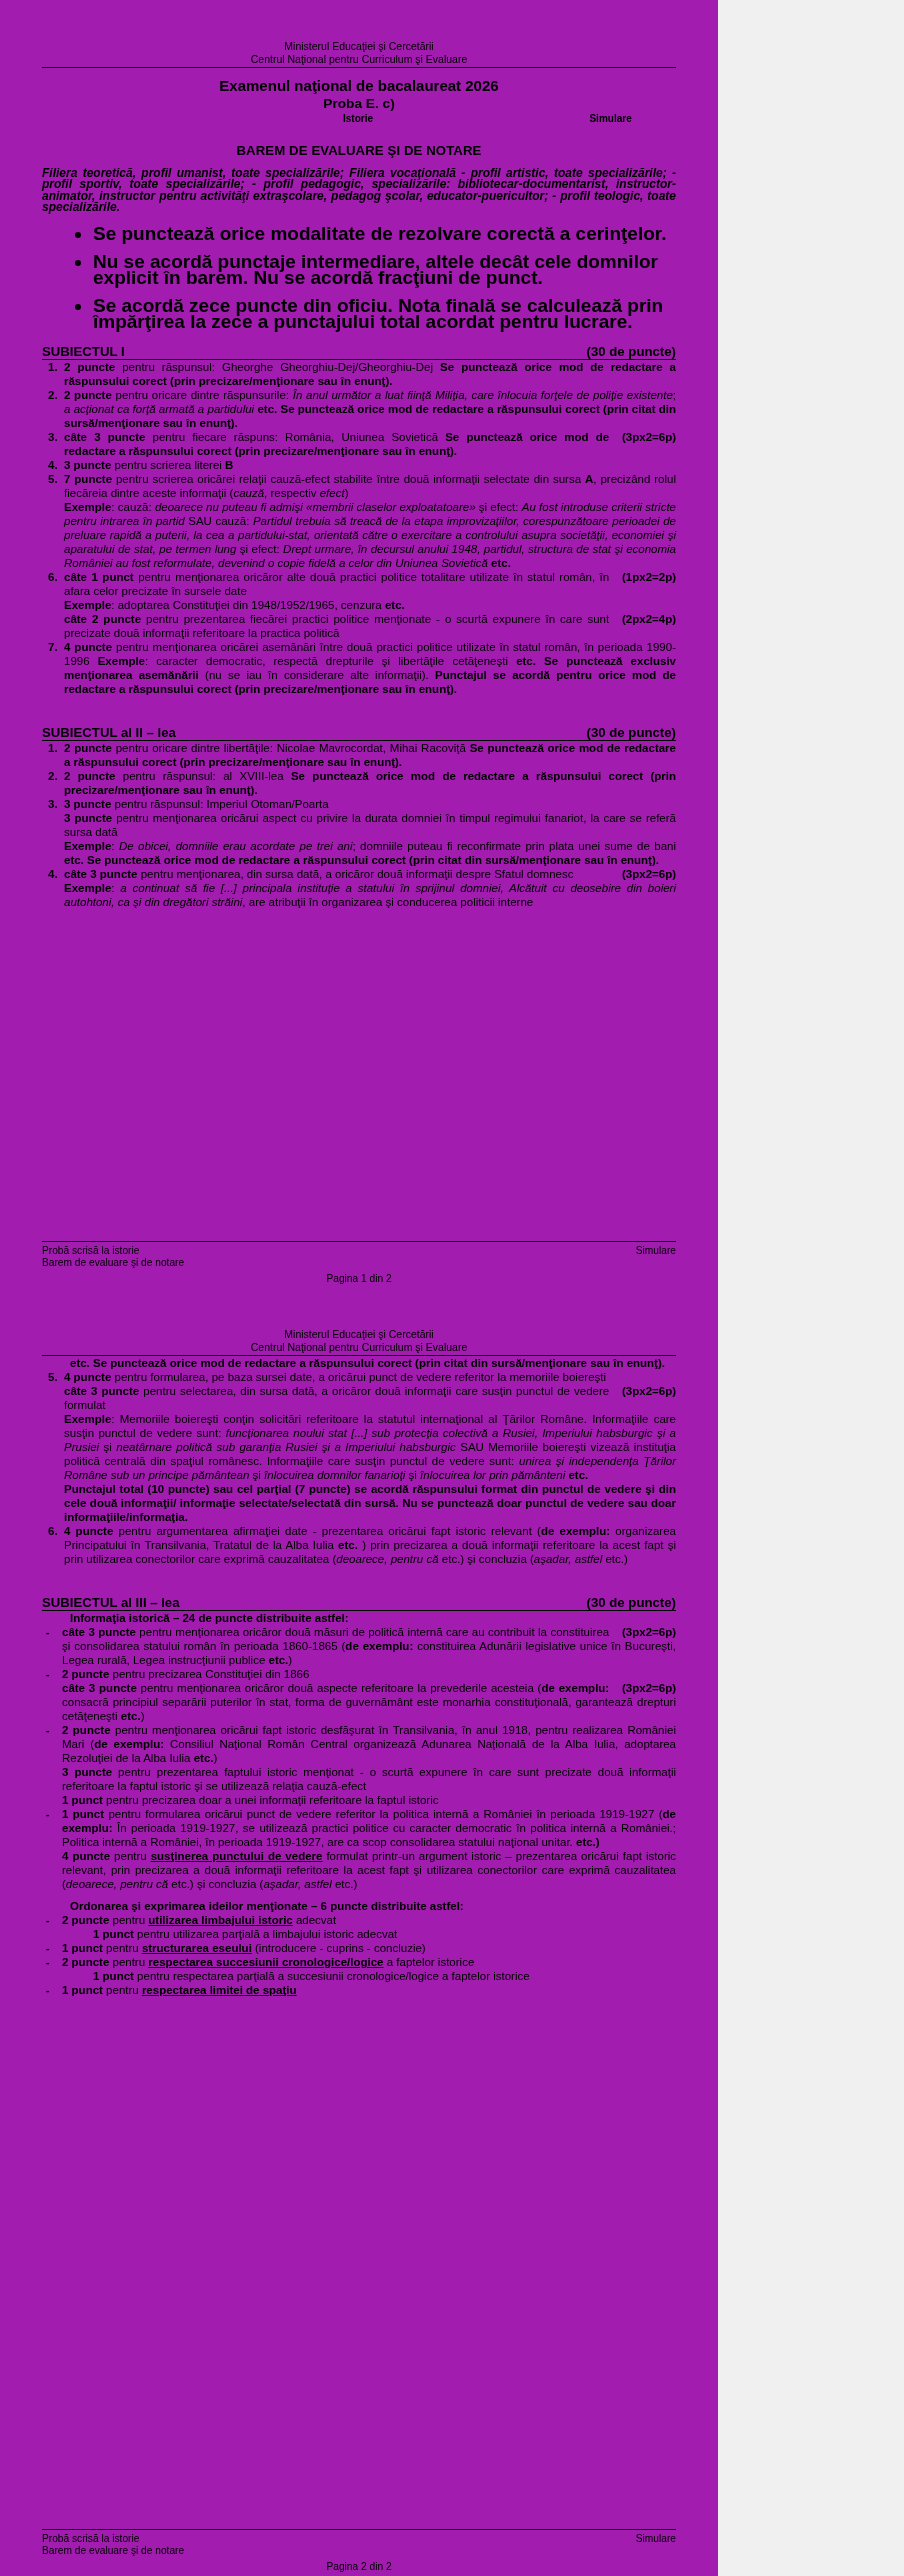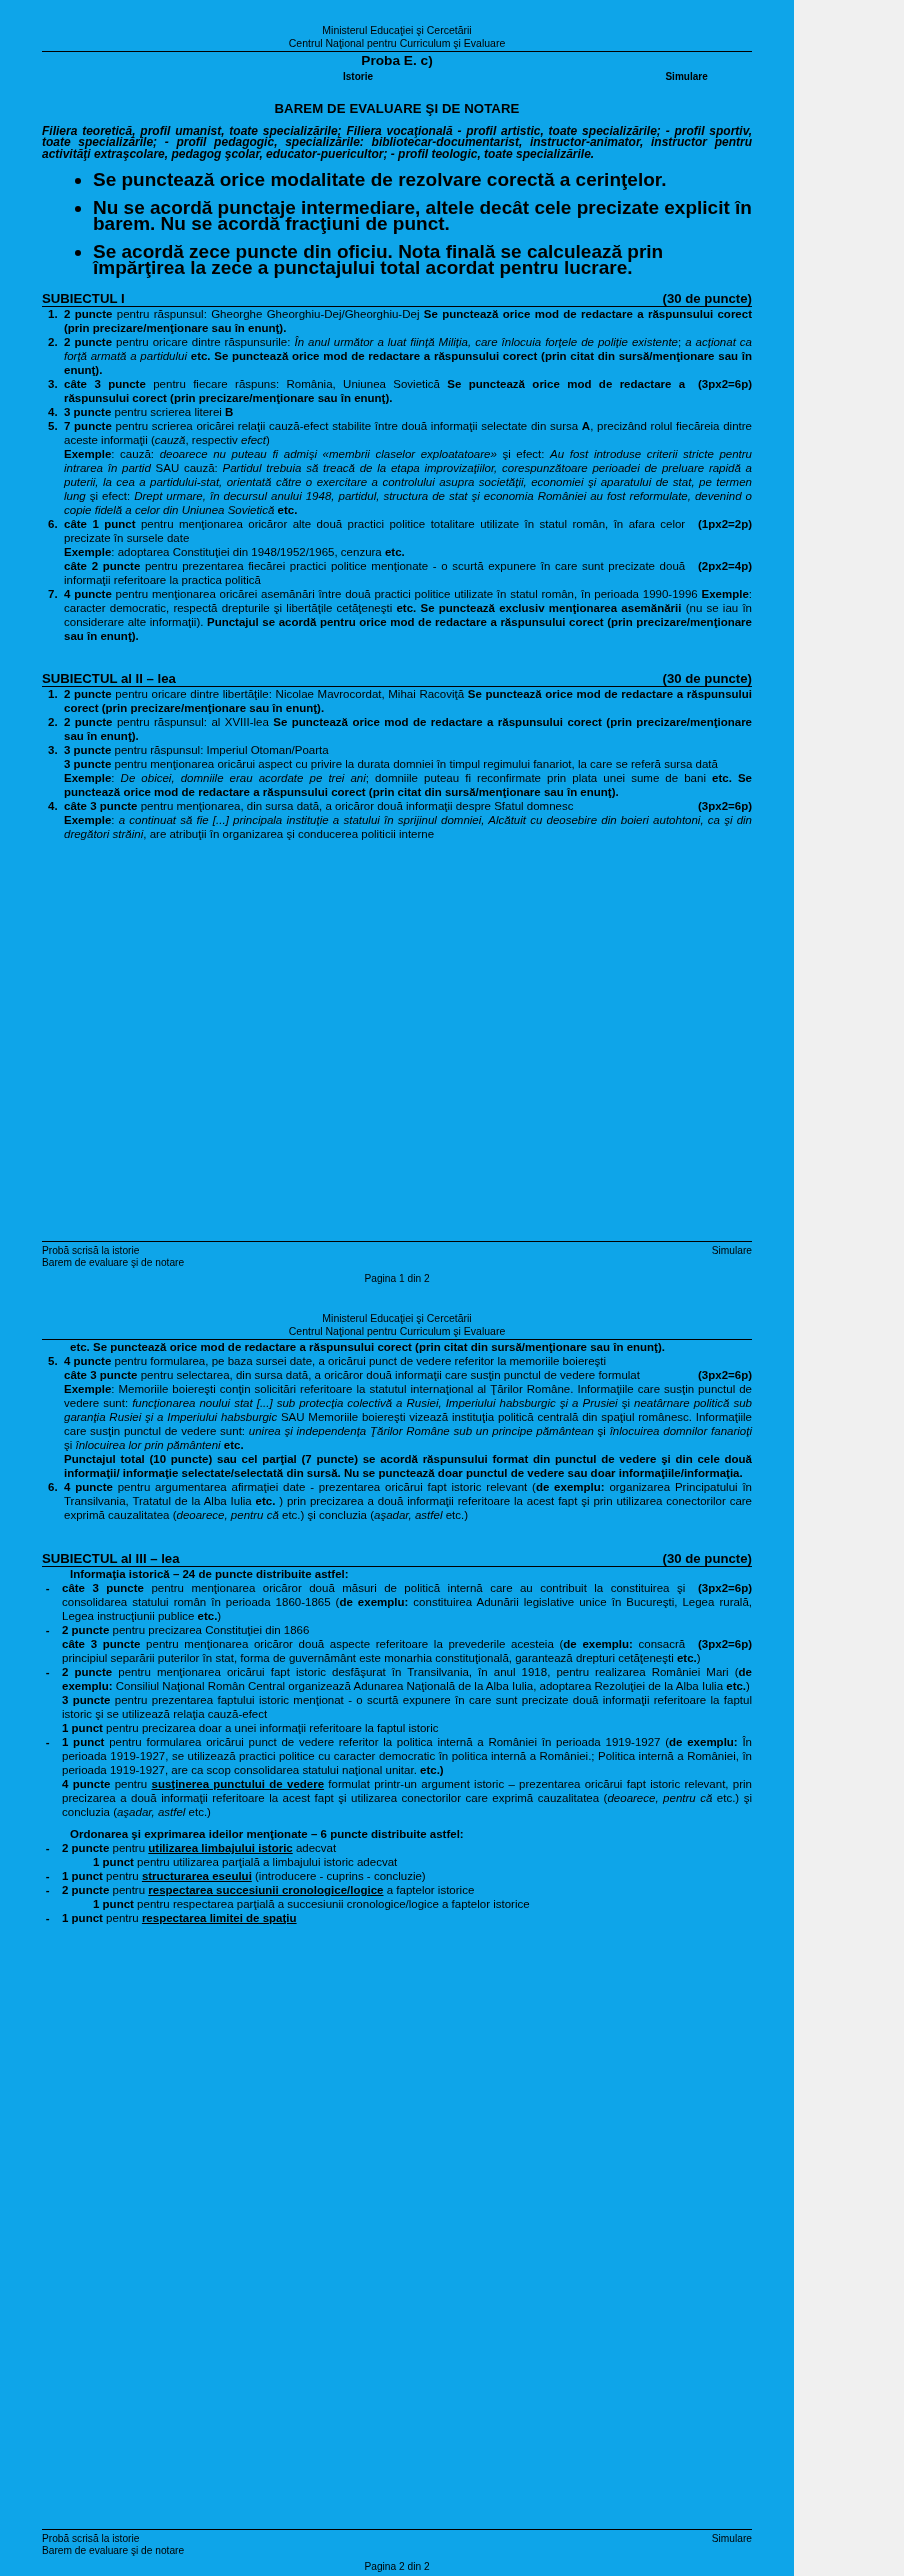--- a/index.html
+++ b/index.html
@@ -5,24 +5,24 @@
   html, body {
     margin: 0;
     padding: 0;
     background: #f0f0f0;
   }
   body {
     font-family: "Liberation Sans", sans-serif;
     width: 905px;
   }
   .page {
-    width: 794px;
-    background: #0ea5e9;
+    width: 718px;
+    background: #a21caf;
     box-sizing: border-box;
-    padding: 24px 42px 9px 42px;
+    padding: 40px 42px 9px 42px;
     position: relative;
   }
   .page1 { height: 1288px; }
   .page2 { height: 1288px; }
   .page-gap {
     width: 905px;
     height: 0px;
   }
 
   
@@ -198,33 +198,34 @@
 <body>
 
 <div class="page page1">
 
   <div>
     <div class="ministry">Ministerul Educaţiei şi Cercetării</div>
     <div class="ministry">Centrul Naţional pentru Curriculum şi Evaluare</div>
   </div>
   <hr class="hrule">
 
+  <div class="exam-title">Examenul naţional de bacalaureat 2026</div>
   <div class="proba">Proba E. c)</div>
   <div class="subject-row">
     <span class="sbj">Istorie</span>
     <span class="sim">Simulare</span>
   </div>
 
   <div class="barem-title">BAREM DE EVALUARE ŞI DE NOTARE</div>
 
   <div class="filiera">Filiera teoretică, profil umanist, toate specializările; Filiera vocaţională - profil artistic, toate specializările; - profil sportiv, toate specializările; - profil pedagogic, specializările: bibliotecar-documentarist, instructor-animator, instructor pentru activităţi extraşcolare, pedagog şcolar, educator-puericultor; - profil teologic, toate specializările.</div>
 
   <ul class="rules" id="rules-list">
       <li>Se punctează orice modalitate de rezolvare corectă a cerinţelor.</li>
-      <li>Nu se acordă punctaje intermediare, altele decât cele precizate explicit în barem. Nu se acordă fracţiuni de punct.</li>
+      <li>Nu se acordă punctaje intermediare, altele decât cele domnilor explicit în barem. Nu se acordă fracţiuni de punct.</li>
       <li>Se acordă zece puncte din oficiu. Nota finală se calculează prin împărţirea la zece a punctajului total acordat pentru lucrare.</li>
     </ul>
 
   <div class="subject-head">
     <span>SUBIECTUL I</span>
     <span>(30 de puncte)</span>
   </div>
   <ol class="items" id="s1-items">
       <li>
         <span class="num">1.</span>

